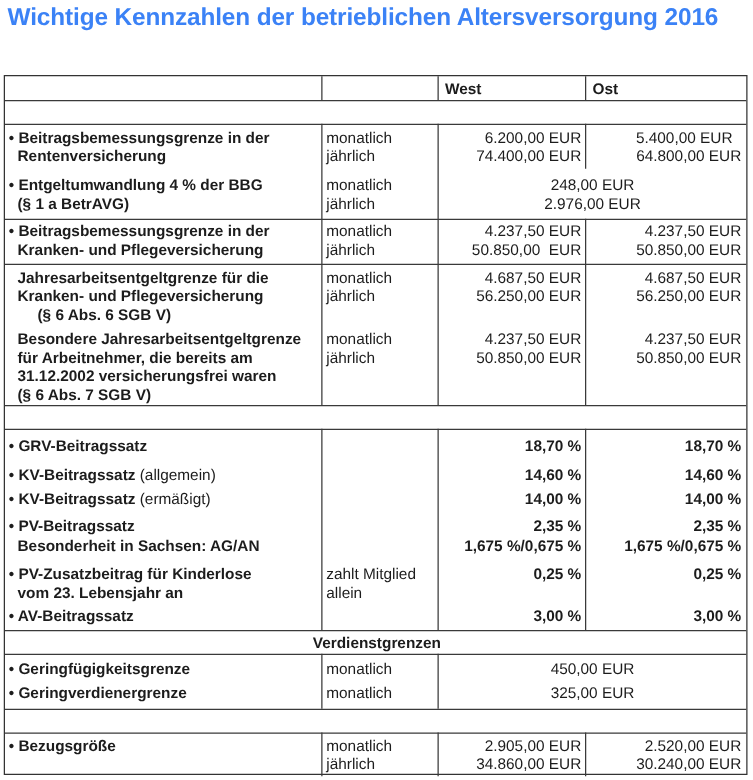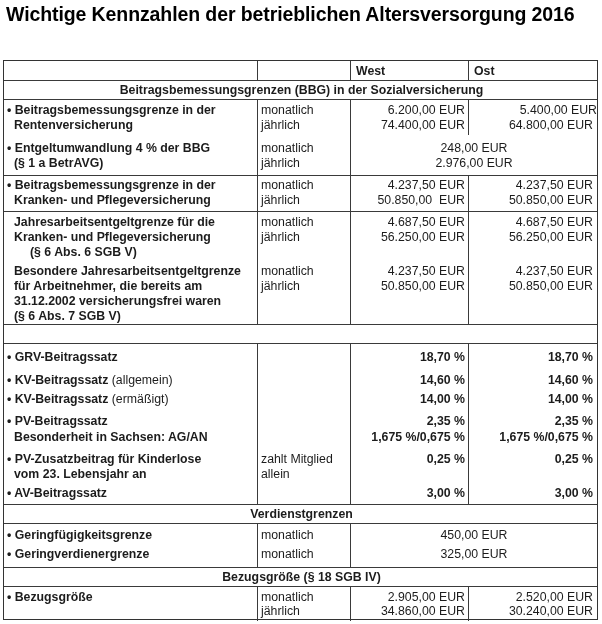--- a/index.html
+++ b/index.html
@@ -1,18 +1,18 @@
 <!DOCTYPE html>
 <html><head>
 <meta charset="utf-8">
 <style>
   html, body { margin:0; padding:0; background:#ffffff; }
   body { width:602px; height:624px; position:relative; overflow:hidden;
          font-family:"Liberation Sans", sans-serif; color:#1c1c1c; }
-  .title { position:absolute; left:6px; top:3px; font-size:19.5px; font-weight:bold; line-height:22px; letter-spacing:-0.1px; color:#000000; }
+  .title { position:absolute; left:6px; top:3px; font-size:19.5px; font-weight:bold; line-height:22px; letter-spacing:-0.1px; color:#3b82f6; }
   .tbl { position:absolute; left:3px; top:60px; width:595px; height:560px; border:1.5px solid #333; box-sizing:border-box; }
   .hl { position:absolute; height:0; border-top:1.3px solid #3a3a3a; }
   .vl { position:absolute; width:0; border-left:1.3px solid #3a3a3a; }
   .t { position:absolute; font-size:12.3px; line-height:14.5px; white-space:nowrap; }
   .b { font-weight:bold; }
   .r { text-align:right; }
   .c { text-align:center; }
   .sec { position:absolute; left:0; width:595px; text-align:center; font-size:12.3px; font-weight:bold; line-height:14px; }
 </style>
 </head>
@@ -51,30 +51,29 @@
   <div class="vl" style="left:253px;top:462px;height:44px;"></div>
   <div class="vl" style="left:346px;top:462px;height:44px;"></div>
 
   <div class="vl" style="left:253px;top:525px;height:35px;"></div>
   <div class="vl" style="left:346px;top:525px;height:35px;"></div>
   <div class="vl" style="left:464px;top:525px;height:35px;"></div>
 
   <div class="t b" style="left:352px;top:3px;">West</div>
   <div class="t b" style="left:470px;top:3px;">Ost</div>
 
-  <div class="sec" style="top:22px;">Beitragsbemessungsgrenzen (BBG) in der Sozialversicherung</div>
 
   <div>
     <div class="t b" style="left:3px;top:42px;">• Beitragsbemessungsgrenze in der</div>
     <div class="t b" style="left:10px;top:57px;">Rentenversicherung</div>
     <div class="t" style="left:257px;top:42px;">monatlich</div>
     <div class="t" style="left:257px;top:57px;">jährlich</div>
     <div class="t r" style="right:132px;top:42px;">6.200,00 EUR</div>
     <div class="t r" style="right:132px;top:57px;">74.400,00 EUR</div>
-    <div class="t r" style="right:0;top:42px;">5.400,00 EUR</div>
+    <div class="t r" style="right:11px;top:42px;">5.400,00 EUR</div>
     <div class="t r" style="right:4px;top:57px;">64.800,00 EUR</div>
   </div>
 
   <div>
     <div class="t b" style="left:3px;top:80px;">• Entgeltumwandlung 4 % der BBG</div>
     <div class="t b" style="left:10px;top:95px;">(§ 1 a BetrAVG)</div>
     <div class="t" style="left:257px;top:80px;">monatlich</div>
     <div class="t" style="left:257px;top:95px;">jährlich</div>
     <div class="t c" style="left:347px;width:246px;top:80px;">248,00 EUR</div>
     <div class="t c" style="left:347px;width:246px;top:95px;">2.976,00 EUR</div>
@@ -170,21 +169,20 @@
     <div class="t" style="left:257px;top:467px;">monatlich</div>
     <div class="t c" style="left:347px;width:246px;top:467px;">450,00 EUR</div>
   </div>
 
   <div>
     <div class="t b" style="left:3px;top:486px;">• Geringverdienergrenze</div>
     <div class="t" style="left:257px;top:486px;">monatlich</div>
     <div class="t c" style="left:347px;width:246px;top:486px;">325,00 EUR</div>
   </div>
 
-  <div class="sec" style="top:509px;">Bezugsgröße (§ 18 SGB IV)</div>
 
   <div>
     <div class="t b" style="left:3px;top:529px;">• Bezugsgröße</div>
     <div class="t" style="left:257px;top:529px;">monatlich</div>
     <div class="t" style="left:257px;top:543px;">jährlich</div>
     <div class="t r" style="right:132px;top:529px;">2.905,00 EUR</div>
     <div class="t r" style="right:132px;top:543px;">34.860,00 EUR</div>
     <div class="t r" style="right:4px;top:529px;">2.520,00 EUR</div>
     <div class="t r" style="right:4px;top:543px;">30.240,00 EUR</div>
   </div>

